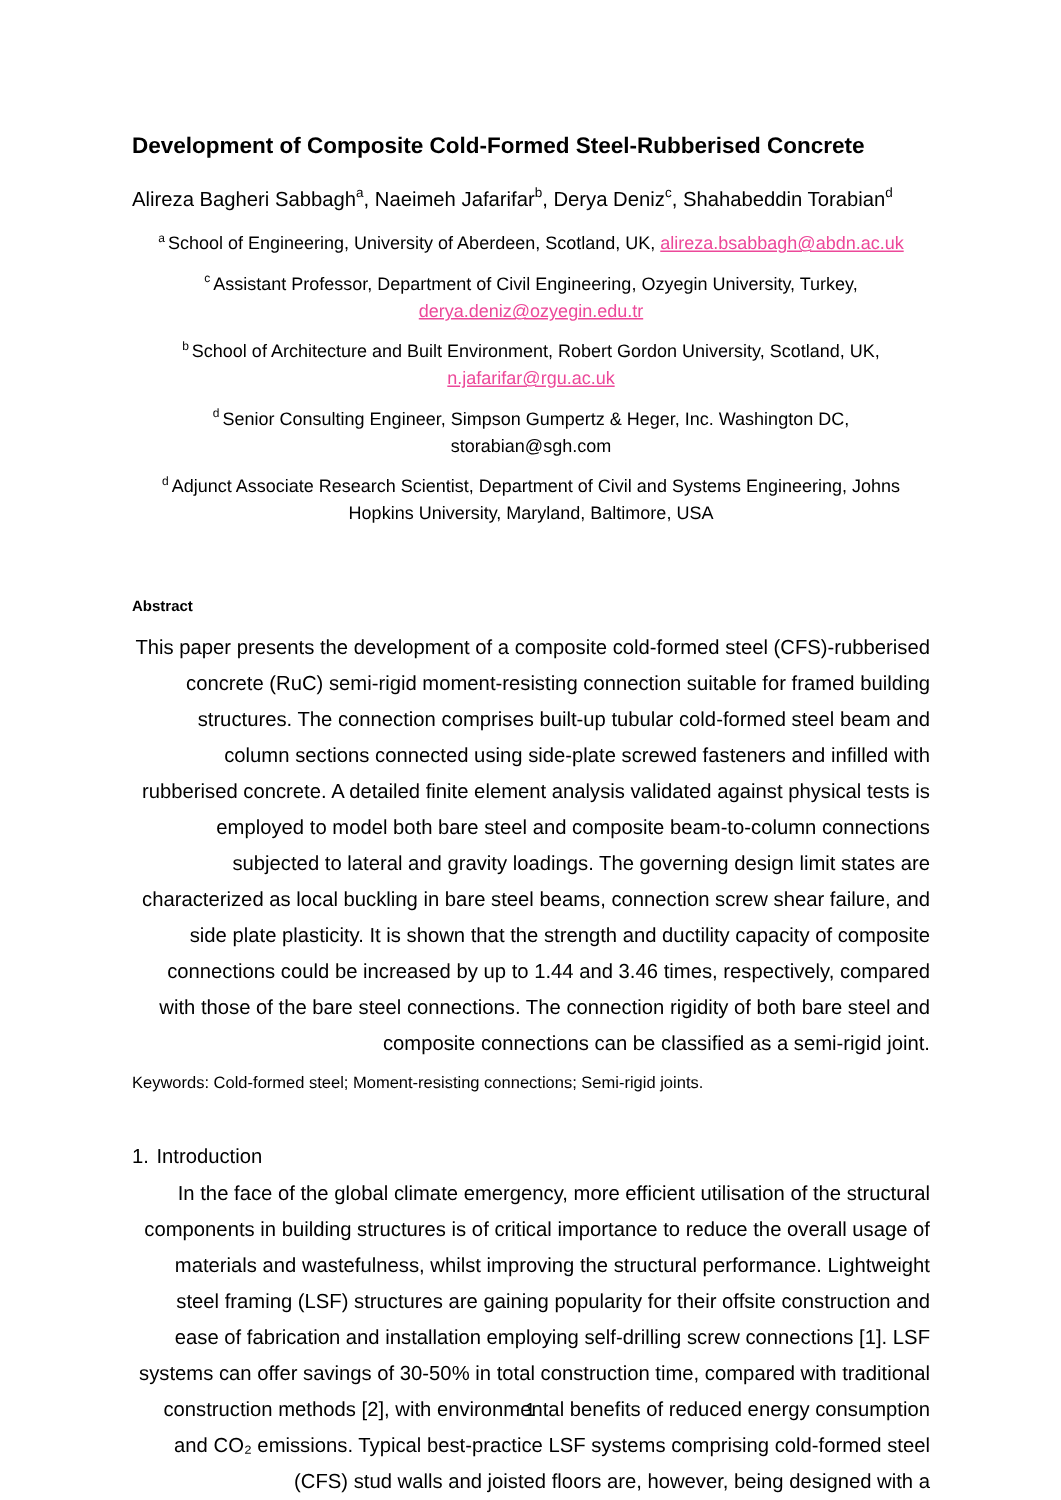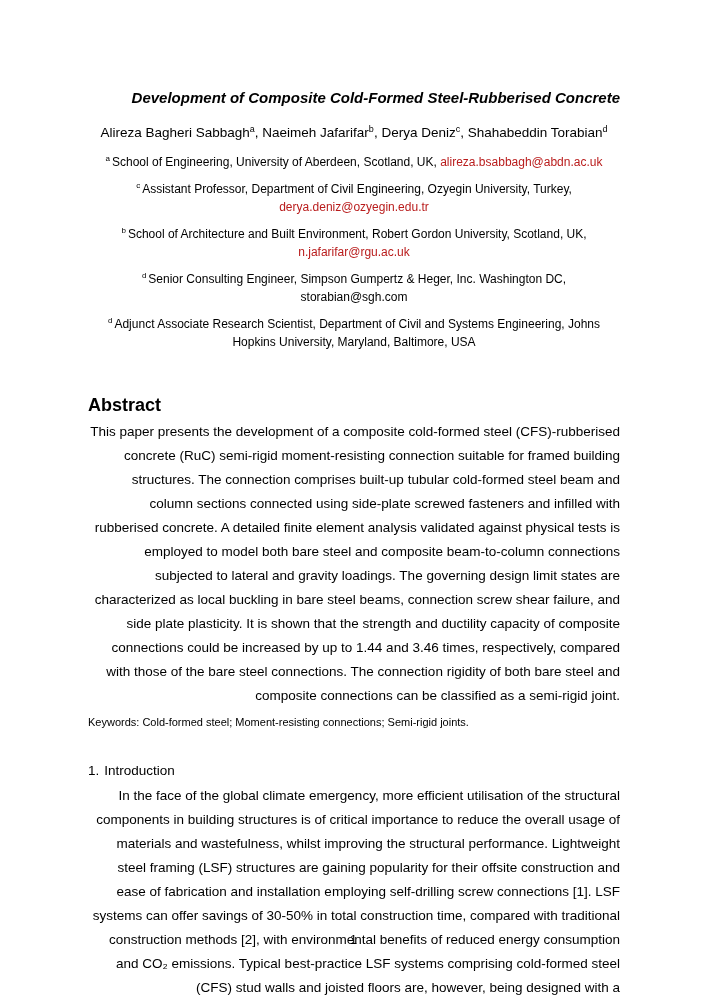--- a/index.html
+++ b/index.html
@@ -12,52 +12,51 @@
     position: relative;
     overflow: hidden;
   }
   .page {
     width: 707px;
     height: 1000px;
     padding: 84px 87px 0 88px;
     position: relative;
   }
   .title {
-    text-align: right;
+    text-align: left;
     font-weight: bold;
     font-size: 15px;
     line-height: 27px;
     margin-bottom: 12px;
-    font-style: italic;
   }
   .authors {
-    text-align: center;
     font-size: 13.5px;
     line-height: 19px;
     margin-bottom: 11px;
   }
   sup {
     font-size: 9px;
     vertical-align: super;
     line-height: 0;
   }
   .affil {
     text-align: center;
     font-size: 12px;
     line-height: 18px;
     margin-bottom: 9px;
   }
   .affil sup { font-size: 8px; margin-right: 2px; }
   a.link {
-    color: #b91c1c;
+    color: #ec4899;
+    text-decoration: underline;
     cursor: pointer;
   }
   .abstract-heading {
     font-weight: bold;
-    font-size: 18px;
+    font-size: 10px;
     margin-top: 42px;
     margin-bottom: 3px;
     line-height: 24px;
   }
   .body-text {
     font-size: 13.5px;
     line-height: 24px;
     text-align: right;
   }
   .keywords {

